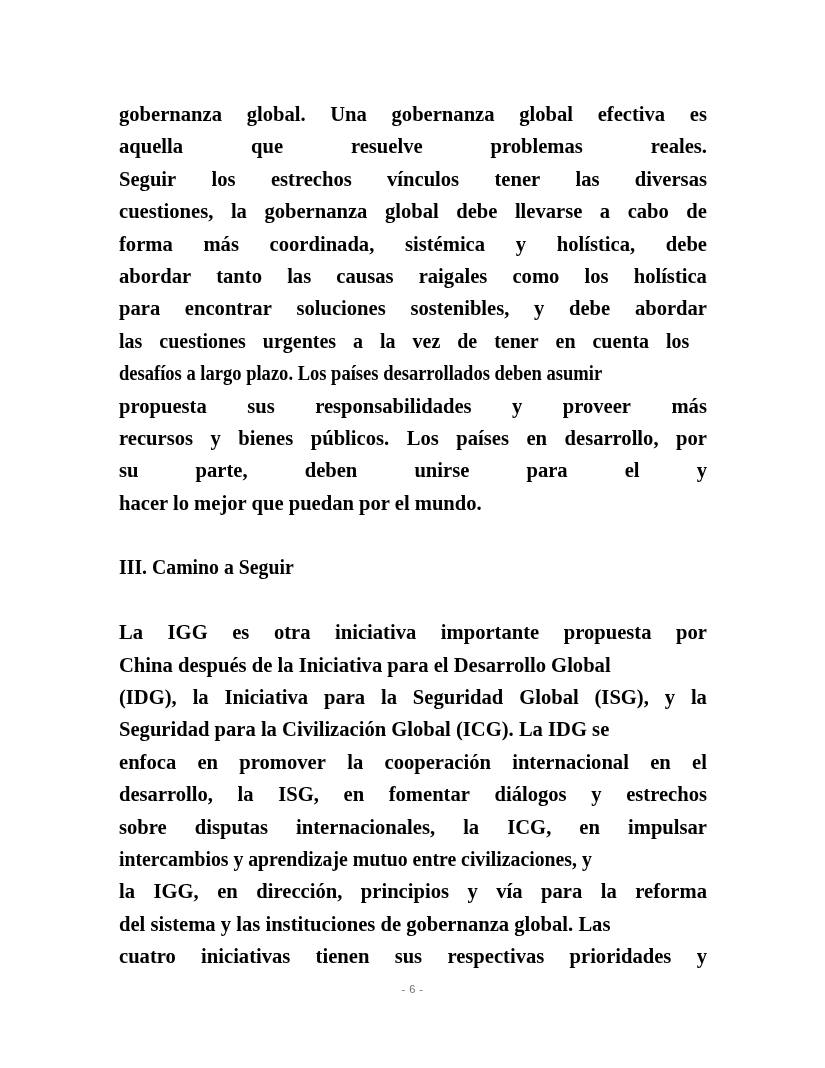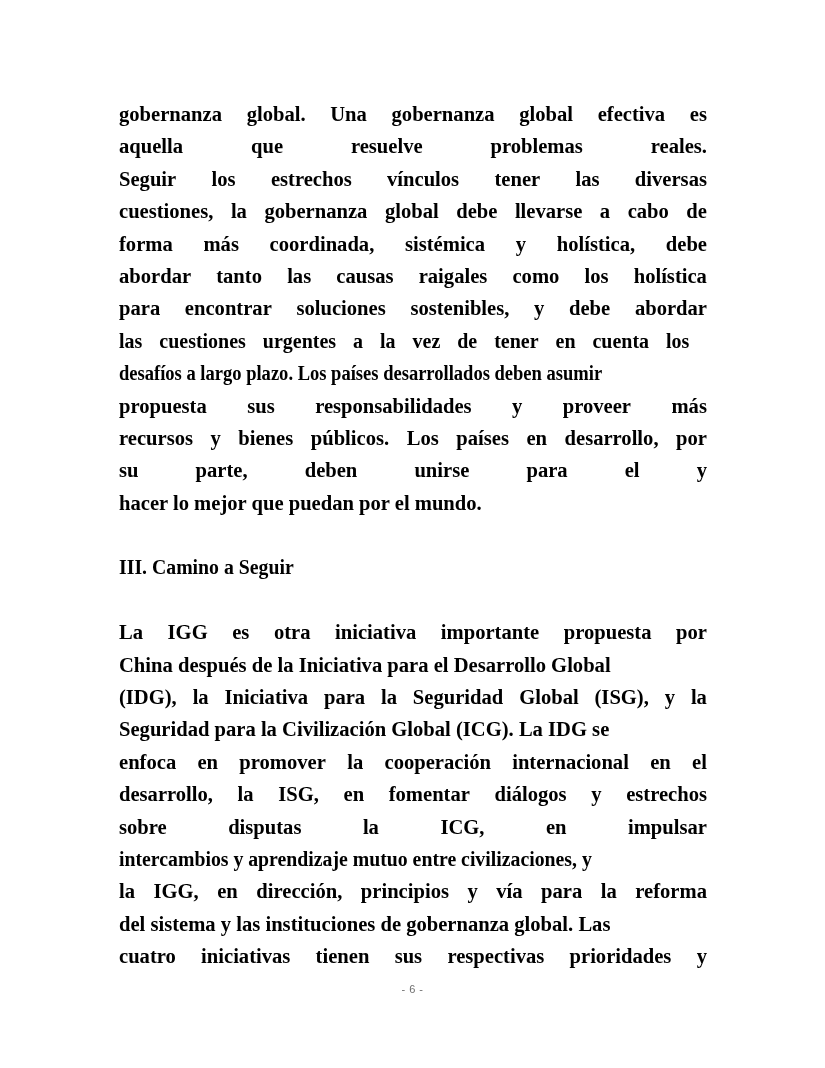--- a/index.html
+++ b/index.html
@@ -239,20 +239,21 @@
           <span>ISG,</span>
           <span>en</span>
           <span>fomentar</span>
           <span>diálogos</span>
           <span>y</span>
           <span>estrechos</span>
         </div>
         <div class="line just">
           <span>sobre</span>
           <span>disputas</span>
+          <span>internacionales,</span>
           <span>la</span>
           <span>ICG,</span>
           <span>en</span>
           <span>impulsar</span>
         </div>
         <div class="line flush" style="transform: scaleX(0.96);">intercambios y aprendizaje mutuo entre civilizaciones, y</div>
         <div class="line just">
           <span>la</span>
           <span>IGG,</span>
           <span>en</span>

